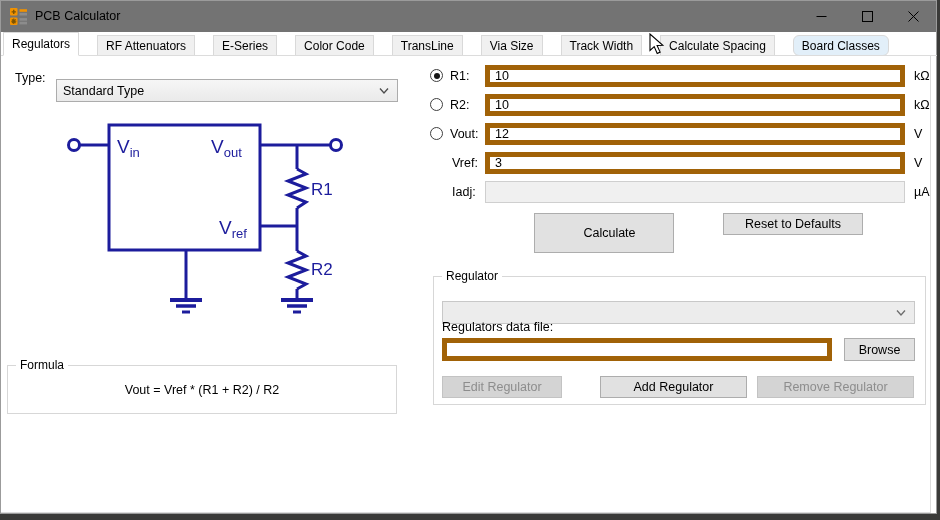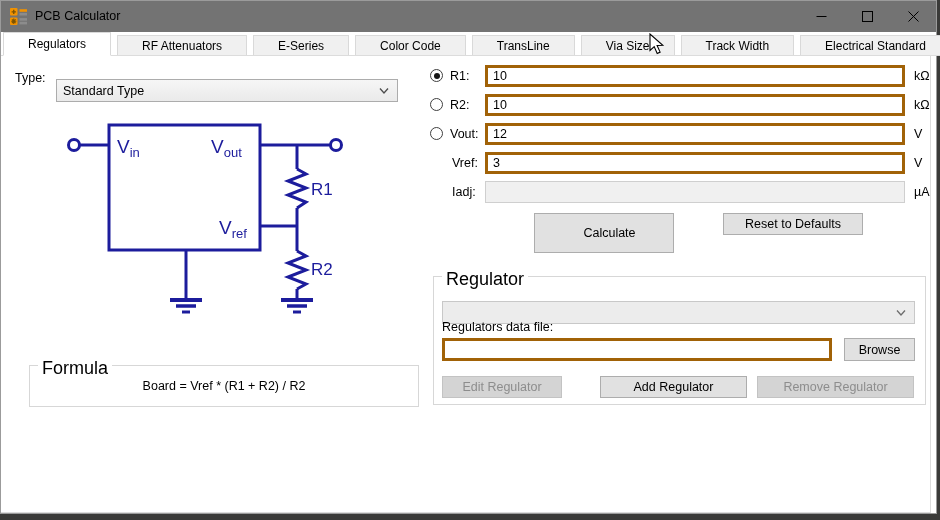--- a/index.html
+++ b/index.html
@@ -13,43 +13,43 @@
   .app-icon { position:absolute; left:9px; top:7px; width:17px; height:17px; }
   .title-text { position:absolute; left:34px; top:0; line-height:31px; font-size:12.5px; color:#000; }
   .winbtn { position:absolute; top:0; width:46px; height:31px; display:flex; align-items:center; justify-content:center; }
   .winbtn.min { right:92px; } .winbtn.max { right:46px; } .winbtn.close { right:0; }
 
   
   .tabbar { position:absolute; left:2px; top:32px; height:23px; display:flex; align-items:flex-end; }
   .tab-underline { position:absolute; left:0; top:54px; width:936px; height:1px; background:#dcdcdc; }
   .page-right-border { position:absolute; left:929px; top:55px; width:1px; height:456px; background:#dcdcdc; }
   .page-bottom-border { position:absolute; left:0px; top:511px; width:930px; height:1px; background:#dcdcdc; }
-  .tab { height:21px; line-height:20px; padding:0 24px; font-size:12px; color:#000;
-         background:#f0f0f0; border:1px solid #d9d9d9; margin-right:6px; white-space:nowrap; }
+  .tab { height:21px; line-height:20px; padding:0 8px; font-size:12px; color:#000;
+         background:#f0f0f0; border:1px solid #d9d9d9; margin-right:18px; white-space:nowrap; }
   .tab.active { background:#ffffff; height:24px; line-height:23px; border-bottom:1px solid #ffffff; position:relative; z-index:3; }
   .tab.hover { background:#e2eff9;border-radius:6px; }
 
   
   .label { font-size:12.5px; color:#000; }
-  .textbox { position:absolute; background:#fff; border:3px solid #a16207; font-size:12.5px;
+  .textbox { position:absolute; background:#fff; border:5px solid #a16207; font-size:12.5px;
              font-family:"Liberation Sans",sans-serif; padding:0 5px; color:#000; }
   .textbox:disabled, .textbox.disabled { background:#f0f0f0; border:1px solid #cfcfcf; }
   .btn { position:absolute; background:#e1e1e1; border:1px solid #adadad; font-size:12.5px; color:#000;
          text-align:center; display:flex; align-items:center; justify-content:center;
          font-family:"Liberation Sans",sans-serif; }
   .btn.disabled { background:#d4d4d4; border-color:#c3c3c3; color:#8d8d8d; }
   .combo { position:absolute; background:linear-gradient(#f6f6f6,#eaeaea); border:1px solid #acacac;
            font-size:12.5px; color:#000; display:flex; align-items:center; padding:0 6px;margin-top:12px; }
   .combo .chev { position:absolute; right:8px; top:50%; margin-top:-4px; }
   .combo.disabled { background:#ececec; border-color:#c8c8c8; }
   .radio { position:absolute; width:13px; height:13px; border:1px solid #3f3f3f; border-radius:50%; background:#fff; }
   .radio.checked::after { content:""; position:absolute; left:2.5px; top:2.5px; width:6px; height:6px;
                           border-radius:50%; background:#161616; }
   .groupbox { position:absolute; border:1px solid #d7d7d7; }
-  .groupbox-label { position:absolute; top:-8px; left:8px; background:#fff; padding:0 4px; font-size:18px; color:#000; }
+  .groupbox-label { position:absolute; top:-8px; left:8px; background:#fff; padding:0 4px; font-size:12px; color:#000; }
   .unit { position:absolute; font-size:12.5px; color:#000; }
 
   .param-row { position:absolute; left:0; width:100%; height:22px; }
   .cursor { position:absolute; left:649px; top:33px; z-index:50; }
 </style>
 </head>
 <body>
 
 <div class="window">
 
@@ -83,21 +83,21 @@
   </div>
 
   <div class="tabbar">
     <div class="tab active"><span>Regulators</span></div>
     <div class="tab"><span>RF Attenuators</span></div>
     <div class="tab"><span>E-Series</span></div>
     <div class="tab"><span>Color Code</span></div>
     <div class="tab"><span>TransLine</span></div>
     <div class="tab"><span>Via Size</span></div>
     <div class="tab"><span>Track Width</span></div>
-    <div class="tab"><span>Electrical Standard</span></div>
+    <div class="tab"><span>Calculate Spacing</span></div>
     <div class="tab hover"><span>Board Classes</span></div>
   </div>
   <div class="tab-underline"></div>
   <div class="page-right-border"></div>
   <div class="page-bottom-border"></div>
 
   <span class="label" style="position:absolute; left:14px; top:66px; line-height:23px;">Type:</span>
   <div class="combo" style="left:55px; top:66px; width:342px; height:23px;">
     <span>Standard Type</span>
     <svg class="chev" width="10" height="8" viewBox="0 0 10 8">
@@ -141,23 +141,23 @@
     <text x="76" y="40" font-size="19" fill="#1c1c9c" stroke="none" font-family="Liberation Sans, sans-serif">
       <tspan>V</tspan><tspan font-size="13" dy="4">in</tspan></text>
     <text x="170" y="40" font-size="19" fill="#1c1c9c" stroke="none" font-family="Liberation Sans, sans-serif">
       <tspan>V</tspan><tspan font-size="13" dy="4">out</tspan></text>
     <text x="178" y="121" font-size="19" fill="#1c1c9c" stroke="none" font-family="Liberation Sans, sans-serif">
       <tspan>V</tspan><tspan font-size="13" dy="4">ref</tspan></text>
     <text x="270" y="82" font-size="17" fill="#1c1c9c" stroke="none" font-family="Liberation Sans, sans-serif">R1</text>
     <text x="270" y="162" font-size="17" fill="#1c1c9c" stroke="none" font-family="Liberation Sans, sans-serif">R2</text>
   </svg>
 
-  <div class="groupbox" style="left:28px; top:364px; width:390px; height:42px;">
+  <div class="groupbox" style="left:6px; top:364px; width:390px; height:49px;">
     <span class="groupbox-label">Formula</span>
-    <div style="width:100%; height:100%; display:flex; align-items:center; justify-content:center; font-size:12.5px; color:#000;">Board = Vref * (R1 + R2) / R2</div>
+    <div style="width:100%; height:100%; display:flex; align-items:center; justify-content:center; font-size:12.5px; color:#000;">Vout = Vref * (R1 + R2) / R2</div>
   </div>
 
   <div class="param-row" style="top:64px;">
     <span class="radio checked" style="left:429px; top:4px;"></span>
     <span class="label" style="position:absolute; left:449px; line-height:22px;">R1:</span>
     <input class="textbox" style="left: 484px; top: 0px; width: 420px; height: 22px;" value="10">
     <span class="unit" style="left:913px; line-height:22px;">kΩ</span>
   </div>
   <div class="param-row" style="top:93px;">
     <span class="radio" style="left:429px; top:4px;"></span>

